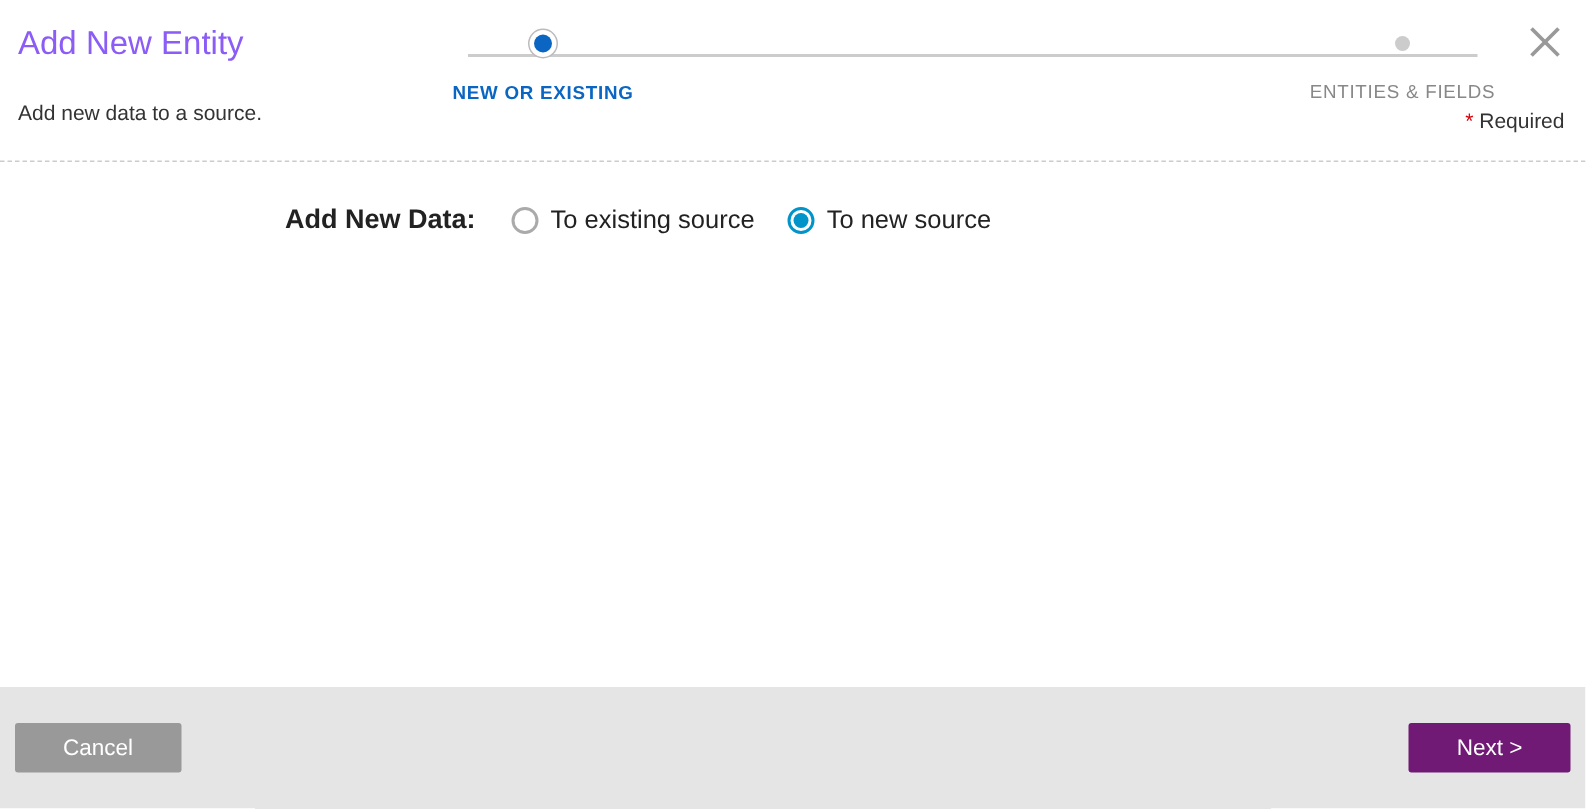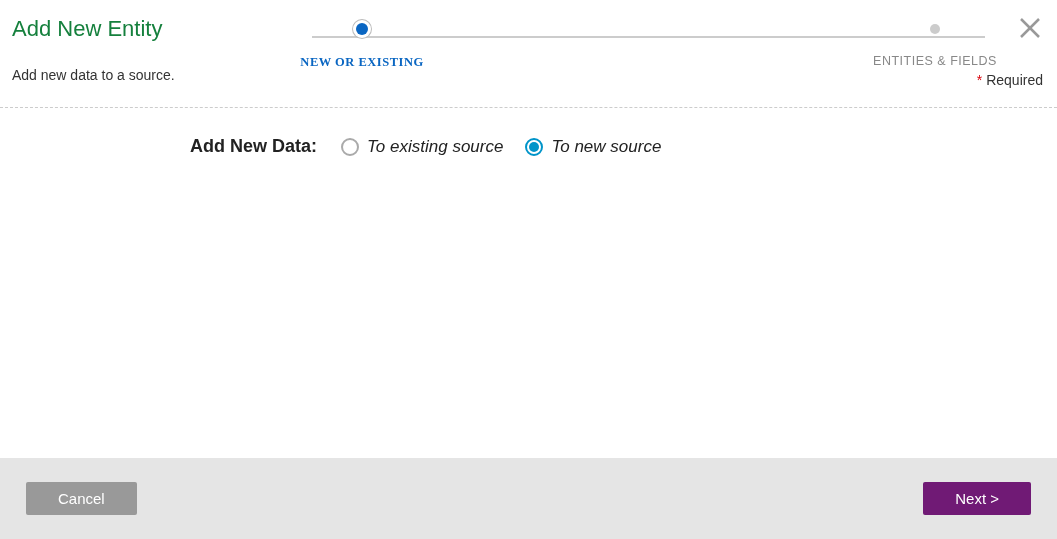--- a/index.html
+++ b/index.html
@@ -19,21 +19,21 @@
       padding: 16px 12px 0 12px;
       display: flex;
       position: relative;
     }
     .title-block {
       flex: 0 0 auto;
       width: 240px;
     }
     .page-title {
       font-size: 22px;
-      color: #15803d;
+      color: #8b5cf6;
       font-weight: 400;
       margin-bottom: 10px;
     }
     .page-subtitle {
       font-size: 14px;
       color: #333;
       margin-top: 25px;
     }
     .stepper-area {
       flex: 1 1 auto;
@@ -77,21 +77,20 @@
     }
     .step-label {
       font-size: 12.5px;
       letter-spacing: 0.5px;
       color: #888;
       font-weight: 400;
     }
     .step.active .step-label {
       color: #0a66c2;
       font-weight: 700;
-      font-family: Liberation Serif, serif;
     }
     .close-icon {
       position: absolute;
       top: 16px;
       right: 16px;
       font-size: 28px;
       color: #999;
       cursor: pointer;
       line-height: 1;
       font-weight: 300;
@@ -121,21 +120,20 @@
     }
     .section-label {
       font-size: 18px;
       font-weight: 700;
       color: #222;
     }
     .radio-group {
       display: flex;
       gap: 22px;
       align-items: flex-start;
-      font-style: italic;
     }
     .radio-option {
       display: flex;
       align-items: center;
       gap: 8px;
       cursor: pointer;
     }
     .radio-circle {
       width: 18px;
       height: 18px;
@@ -161,21 +159,21 @@
     .radio-label {
       font-size: 17px;
       color: #222;
     }
     .footer {
       position: absolute;
       bottom: 0;
       left: 0;
       right: 0;
       background: #e5e5e5;
-      padding: 24px 26px;
+      padding: 24px 10px;
       display: flex;
       justify-content: space-between;
       align-items: center;
     }
     .btn {
       border: none;
       padding: 8px 32px;
       font-size: 15px;
       cursor: pointer;
       border-radius: 2px;

